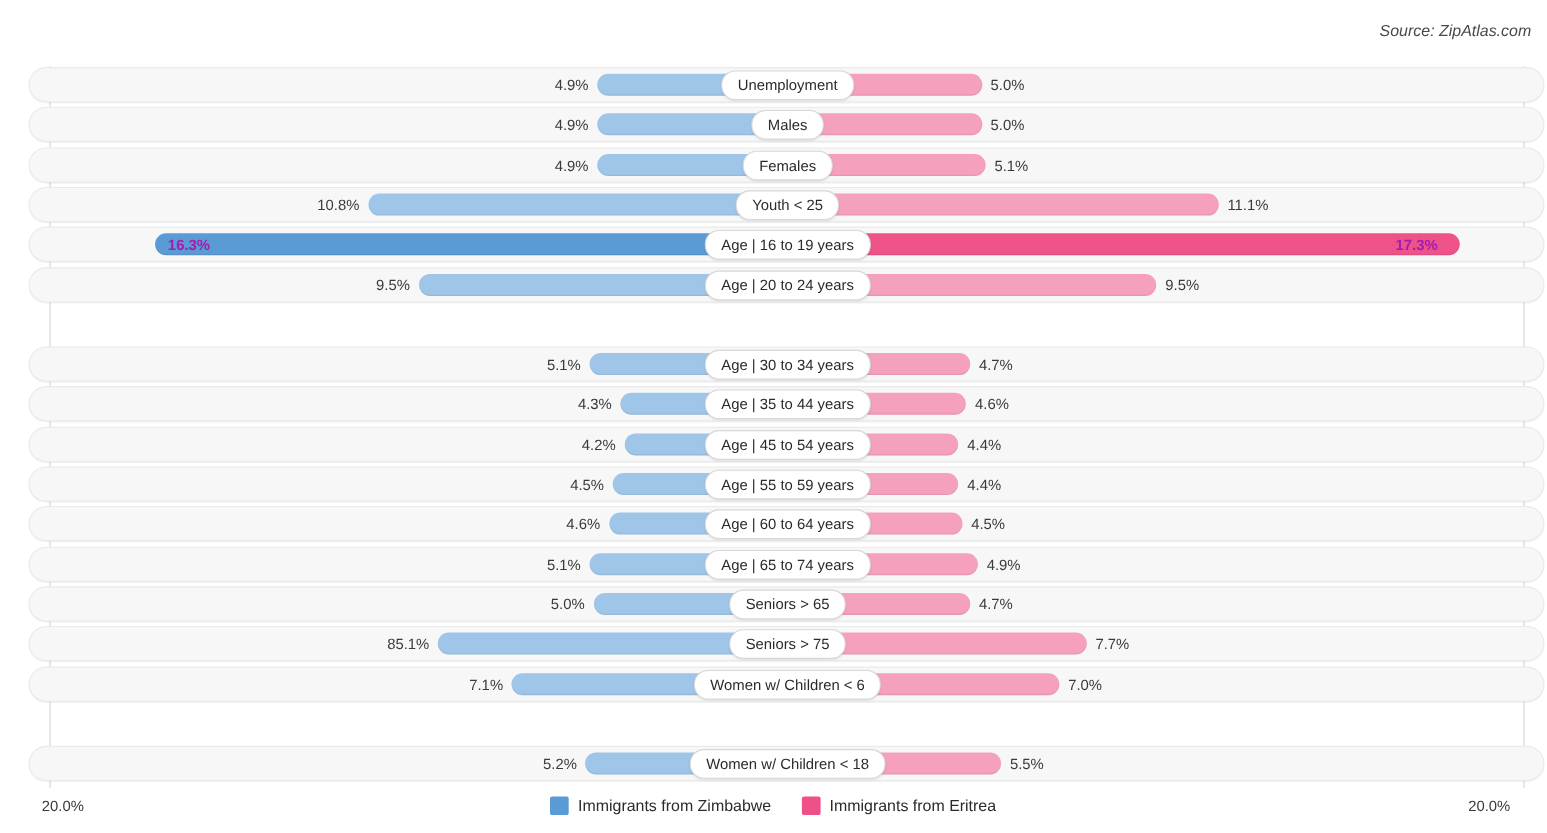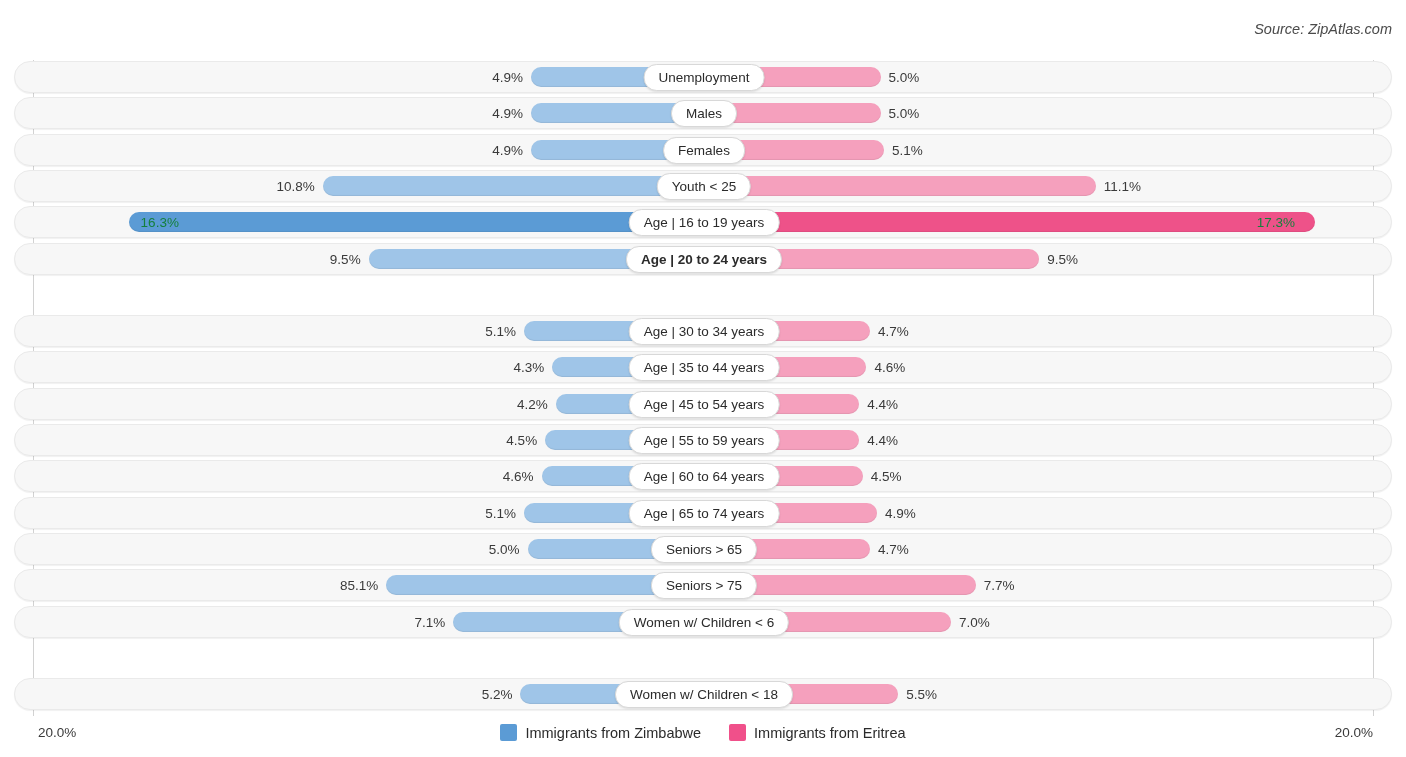--- a/index.html
+++ b/index.html
@@ -13,21 +13,21 @@
   }
   .title{
     position:absolute;left:12px;top:19px;
     font-size:17.5px;color:#3d3d3d;letter-spacing:.2px;white-space:nowrap;
   }
   .source{
     position:absolute;right:14px;top:21px;
     font-size:14.5px;font-style:italic;color:#4a4a4a;white-space:nowrap;
   }
   .chart{
-    position:absolute;left:0;top:56px;width:1148px;height:660px;
+    position:absolute;left:12px;top:56px;width:1148px;height:660px;
   }
   .axis-line{
     position:absolute;top:4px;width:1px;height:656px;background:#d2d2d2;
   }
   .axis-left{left:33px;}
   .axis-right{left:1373px;}
 
   .row{
     position:absolute;left:14px;width:1378px;height:32px;
     background:#f7f7f7;border:1px solid #eaeaea;border-radius:16px;
@@ -47,21 +47,21 @@
     box-shadow:inset 0 -1px 1px rgba(0,0,0,0.07);
   }
   .row.hl .bar.left{background:#5b9bd5;}
   .row.hl .bar.right{background:#ee5289;}
 
   .val{
     position:absolute;top:8px;font-size:13.5px;color:#3a3a3a;white-space:nowrap;
   }
   .val.left{text-align:right;}
   .val.right{text-align:left;}
-  .row.hl .val.inside{color:#15803d;font-weight:normal;font-size:13.5px;}
+  .row.hl .val.inside{color:#a21caf;font-weight:bold;font-size:13.5px;}
 
   .pill{
     position:absolute;top:2px;left:50%;transform:translateX(-50%);
     height:25px;line-height:25px;padding:0 14px;
     background:#ffffff;border:1px solid #d8d8d8;border-radius:13px;
     font-size:13.5px;color:#2b2b2b;white-space:nowrap;
     box-shadow:0 1px 2px rgba(0,0,0,0.10);
   }
 
   .footer{
@@ -123,21 +123,21 @@
       <div class="bar right" style="left: 689px; width: 610.69px;"></div>
       <div class="val left inside" style="left: 125.61px;">16.3%</div>
       <div class="val right inside" style="left: 1241.69px;">17.3%</div>
       <div class="pill" style="left: 689px;">Age | 16 to 19 years</div>
     </div>
     <div class="row" style="top: 186.5px;">
       <div class="bar left" style="left: 353.65px; width: 335.35px;"></div>
       <div class="bar right" style="left: 689px; width: 335.35px;"></div>
       <div class="val left" style="left: 297.65px; width: 48px;">9.5%</div>
       <div class="val right" style="left: 1032.35px;">9.5%</div>
-      <div class="pill" style="left: 689px; font-weight: bold;">Age | 20 to 24 years</div>
+      <div class="pill" style="left: 689px;">Age | 20 to 24 years</div>
     </div>
     <div class="row" style="top: 259.1px;">
       <div class="bar left" style="left: 508.97px; width: 180.03px;"></div>
       <div class="bar right" style="left: 689px; width: 165.91px;"></div>
       <div class="val left" style="left: 452.97px; width: 48px;">5.1%</div>
       <div class="val right" style="left: 862.91px;">4.7%</div>
       <div class="pill" style="left: 689px;">Age | 30 to 34 years</div>
     </div>
     <div class="row" style="top: 295.4px;">
       <div class="bar left" style="left: 537.21px; width: 151.79px;"></div>

